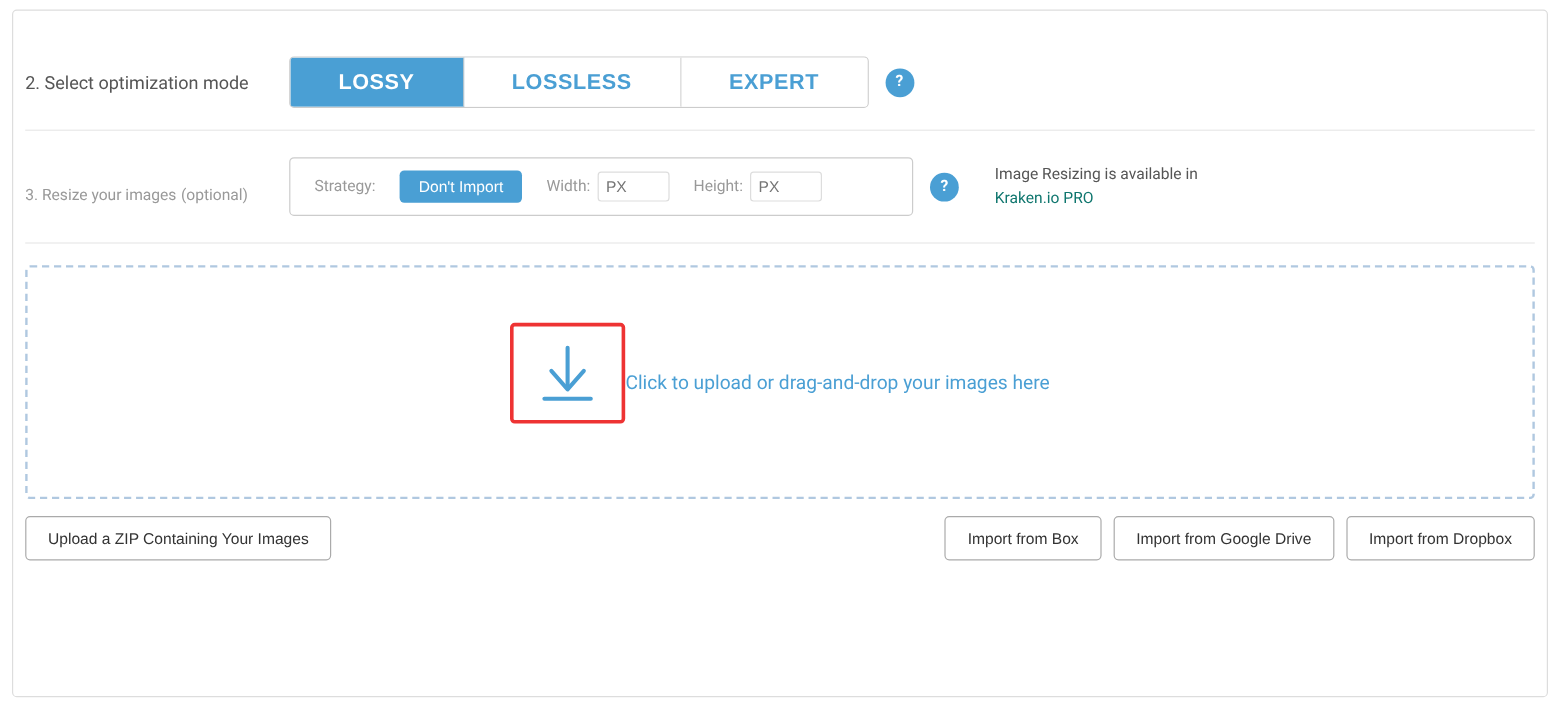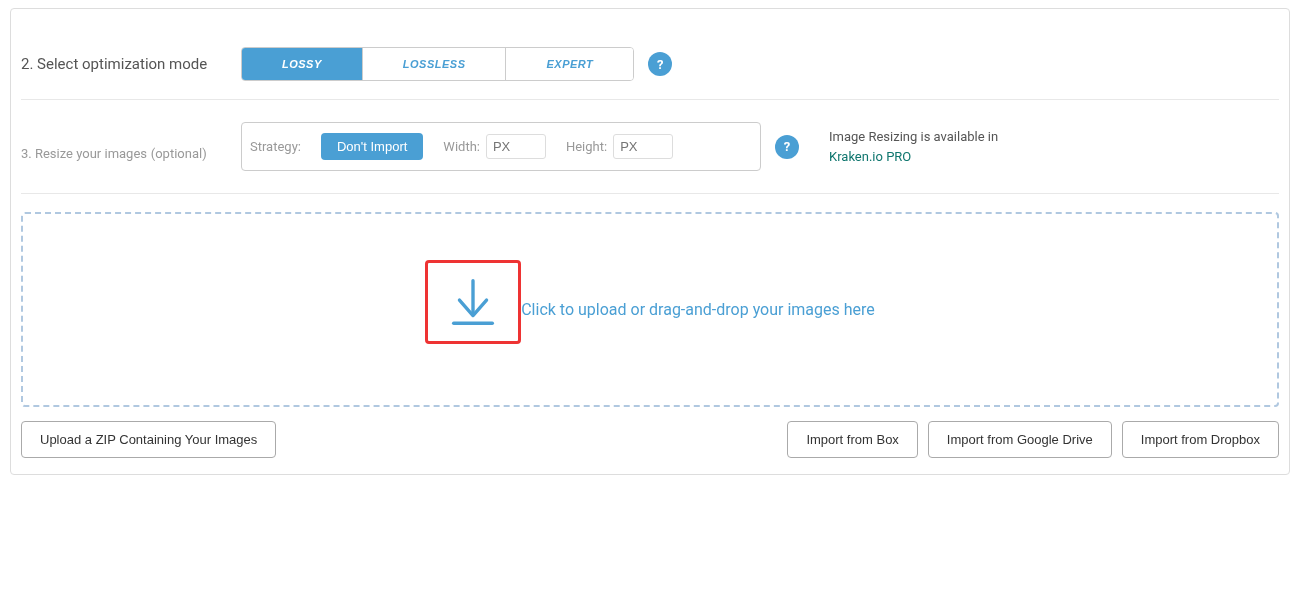--- a/index.html
+++ b/index.html
@@ -17,21 +17,21 @@
       overflow: hidden;
     }
 
     .page-container {
       width: 1280px;
       margin: 0 auto;
       padding: 20px 10px;
       border: 1px solid #ddd;
       border-radius: 4px;
       margin-top: 8px;
-      height: 467px;
+      height: 573px;
       background: #fff;
     }
 
     
     .section {
       display: flex;
       align-items: center;
       padding: 18px 0;
       border-bottom: 1px solid #e8e8e8;
     }
@@ -44,28 +44,27 @@
 
     .mode-tabs {
       display: flex;
       border: 1px solid #ccc;
       border-radius: 4px;
       overflow: hidden;
     }
 
     .mode-tab {
       padding: 10px 40px;
-      font-size: 11px;
+      font-size: 18px;
       font-weight: 700;
       letter-spacing: 0.5px;
       cursor: pointer;
       border: none;
       background: #fff;
       color: #4a9fd4;
-      font-style: italic;
     }
 
     .mode-tab.active {
       background: #4a9fd4;
       color: #fff;
     }
 
     .mode-tab:not(:last-child) {
       border-right: 1px solid #ccc;
     }
@@ -104,21 +103,21 @@
     .resize-label span {
       color: #999;
       font-size: 13px;
     }
 
     .resize-controls {
       display: flex;
       align-items: center;
       border: 1px solid #ccc;
       border-radius: 4px;
-      padding: 10px 8px;
+      padding: 10px 20px;
       gap: 20px;
       min-width: 520px;
     }
 
     .strategy-label {
       color: #999;
       font-size: 13px;
     }
 
     .strategy-btn {

